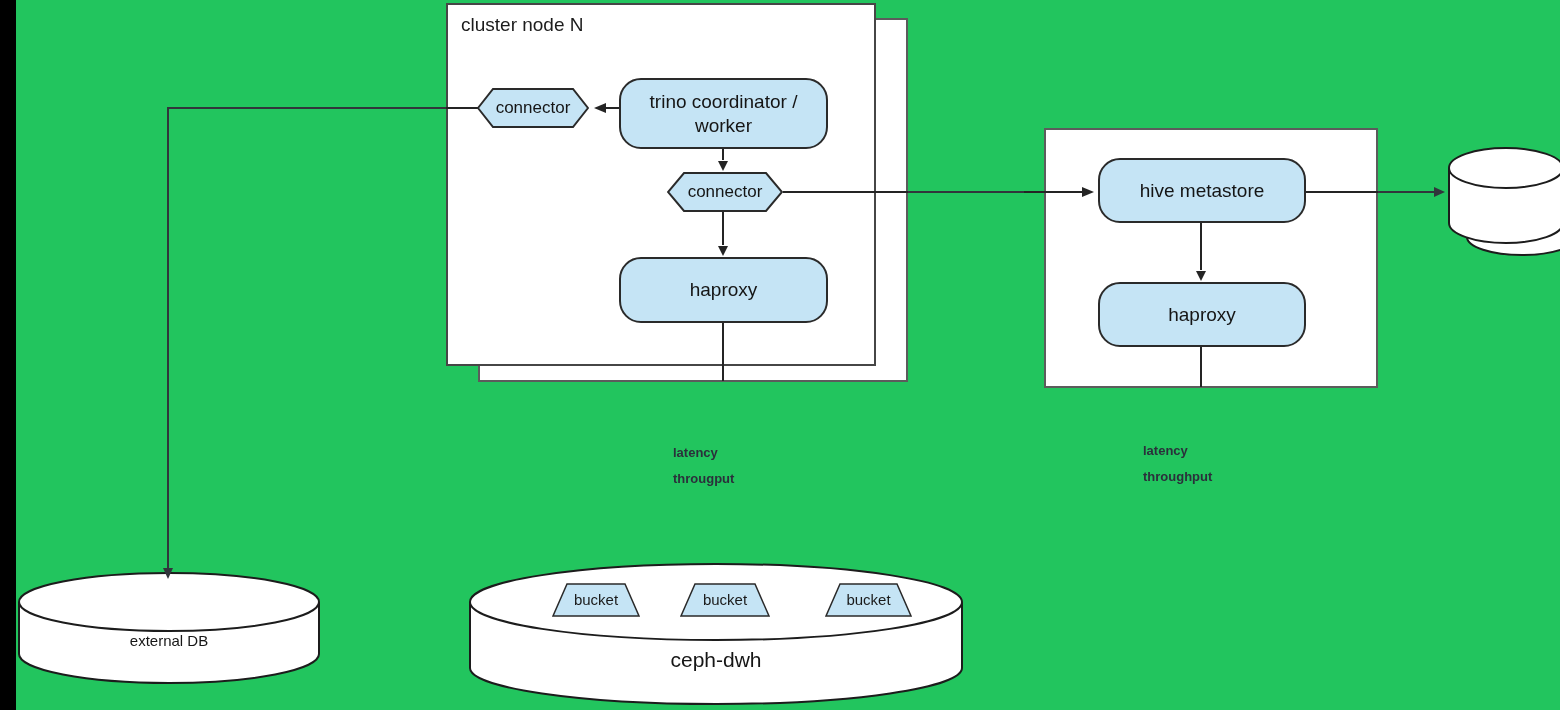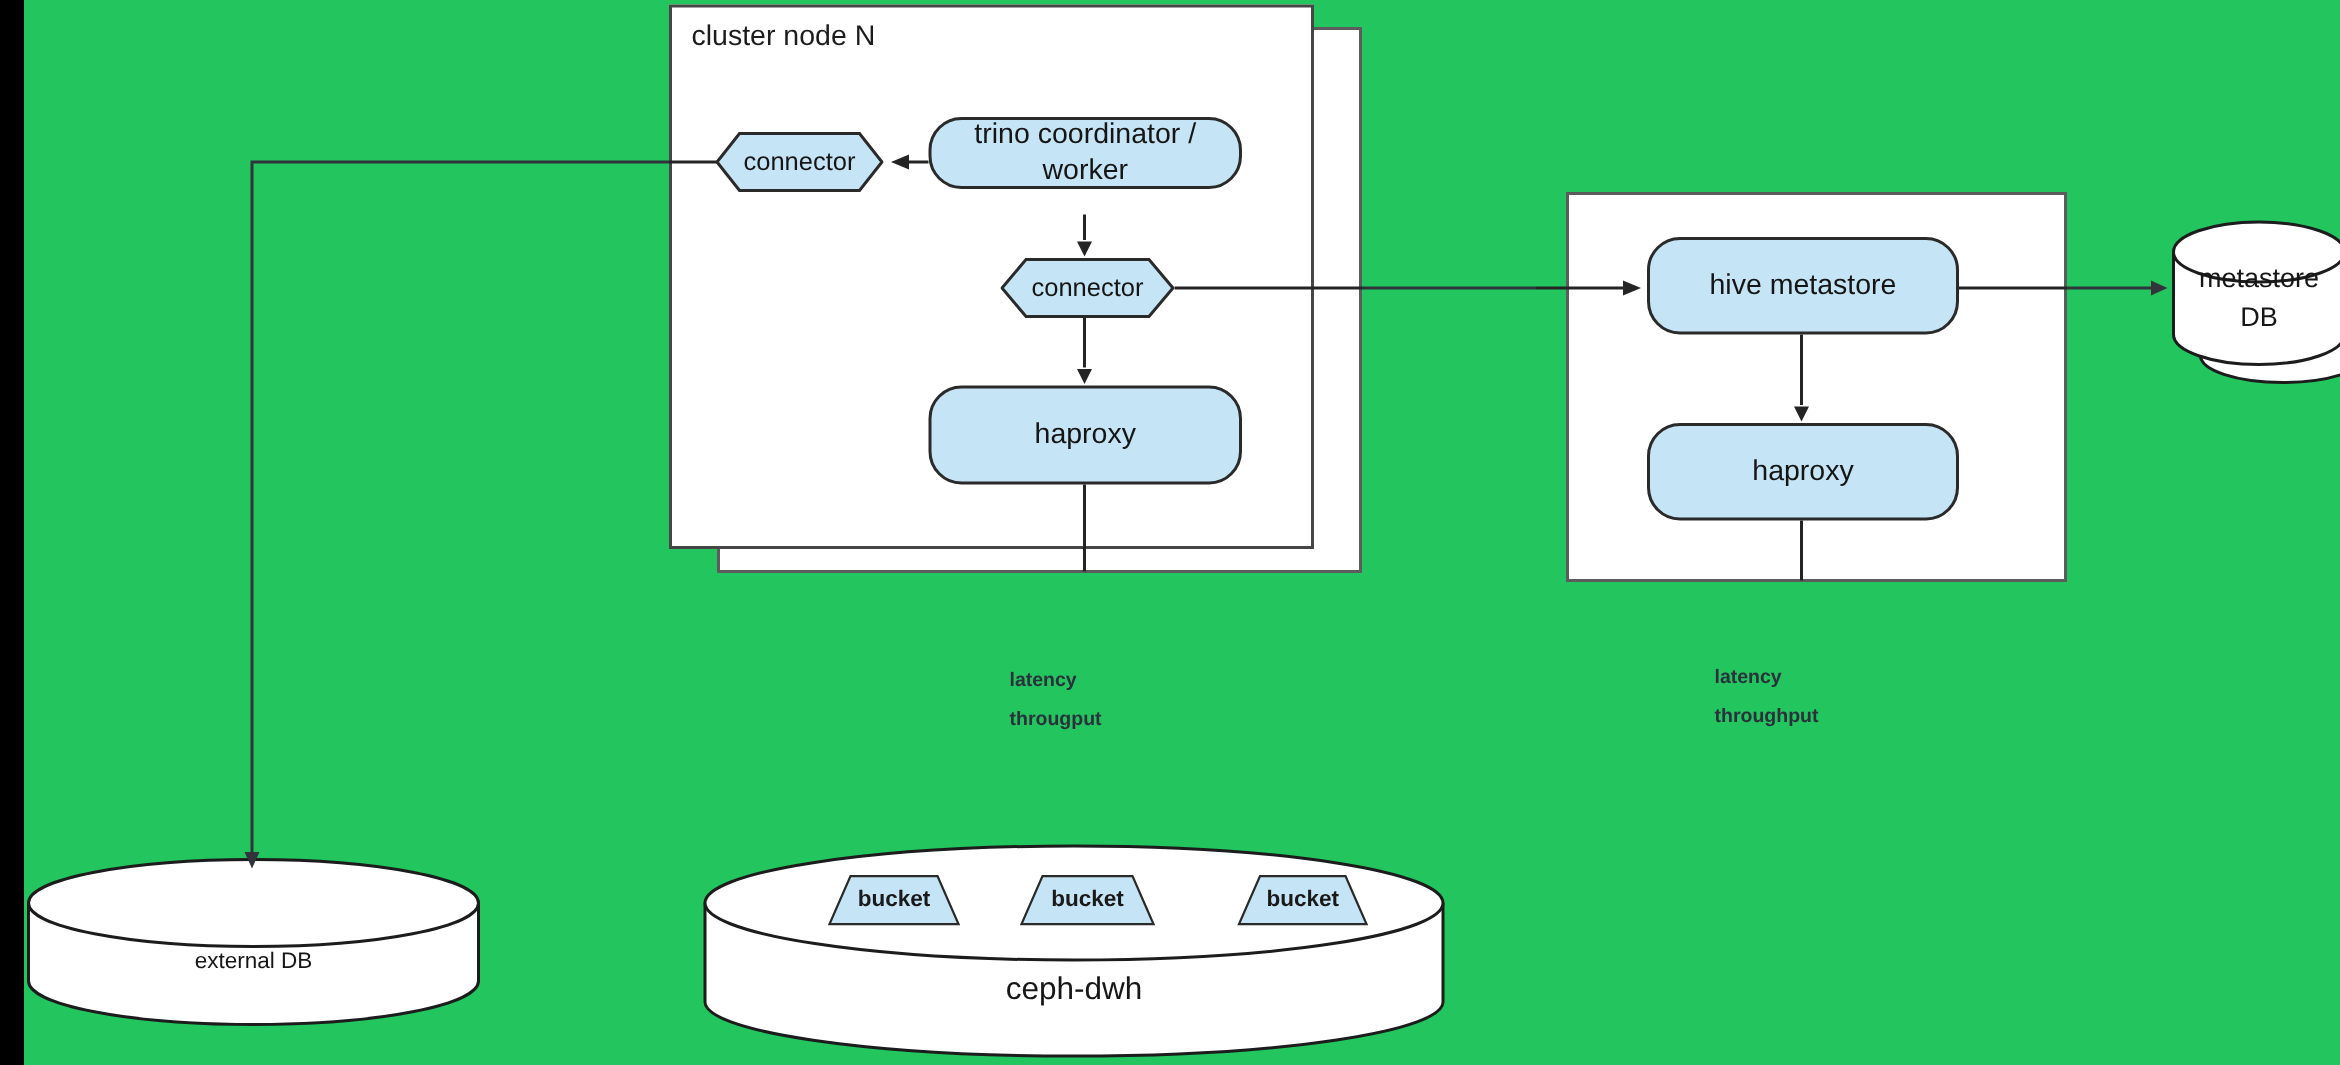--- a/index.html
+++ b/index.html
@@ -16,21 +16,21 @@
     display:flex;align-items:center;justify-content:center;text-align:center;
     font-size:19px;color:#151515;box-sizing:border-box;line-height:24px;
   }
   .node .lbl{width:84%;}
   .hex{position:absolute;z-index:5;}
   .hex svg{display:block;}
   .hex-label{position:absolute;inset:0;display:flex;align-items:center;justify-content:center;font-size:17px;color:#151515;}
   .cyl{position:absolute;z-index:3;}
   .cyl.backc{z-index:2;}
   .cyl-label{position:absolute;z-index:5;text-align:center;color:#161616;}
-  .bucket-label{position:absolute;z-index:5;display:flex;align-items:center;justify-content:center;font-size:15px;color:#1a1a1a;font-weight:bold;}
+  .bucket-label{position:absolute;z-index:5;display:flex;align-items:center;justify-content:center;font-size:15px;color:#1a1a1a;}
   .edges{position:absolute;left:0;top:0;z-index:4;pointer-events:none;}
   .annot{position:absolute;z-index:5;font-size:13px;line-height:26px;font-weight:700;color:#2b303b;}
 </style>
 </head>
 <body>
 
 <div class="canvas">
 
   <div class="box back" style="left:462px;top:18px;width:430px;height:364px;"></div>
   <div class="box front" style="left:430px;top:3px;width:430px;height:363px;">
@@ -58,21 +58,20 @@
   <div class="cyl-label" style="left:450px;top:648px;width:500px;font-size:21px;">ceph-dwh</div>
 
   <svg class="cyl backc" style="left:1448px;top:158px;" width="118" height="102" viewBox="0 0 118 102">
     <path d="M3,21 v58 a55,18 0 0 0 110,0 v-58" fill="#ffffff" stroke="#1c1c1c" stroke-width="2"></path>
     <path d="M3,21 a55,18 0 0 1 110,0 a55,18 0 0 1 -110,0" fill="#ffffff" stroke="#1c1c1c" stroke-width="2"></path>
   </svg>
   <svg class="cyl" style="left:1430px;top:145px;" width="120" height="102" viewBox="0 0 120 102">
     <path d="M3,23 v55 a57,20 0 0 0 114,0 v-55" fill="#ffffff" stroke="#1c1c1c" stroke-width="2"></path>
     <path d="M3,23 a57,20 0 0 1 114,0 a57,20 0 0 1 -114,0" fill="#ffffff" stroke="#1c1c1c" stroke-width="2"></path>
   </svg>
-  <div class="cyl-label" style="left:1438px;top:172px;width:104px;font-size:18px;line-height:26px;">metastore DB</div>
 
   <svg class="edges" width="1560" height="710" viewBox="0 0 1560 710">
 
     <g stroke="#31353b" stroke-width="2" fill="none">
       <path d="M430,108 H152 V568"></path>
       <path d="M892,192 H1008"></path>
       <path d="M1362,192 H1418"></path>
     </g>
     <g fill="#31353b" stroke="none">
       <polygon points="152,579 147,568 157,568"></polygon>
@@ -100,21 +99,21 @@
     </g>
   </svg>
 
   <div class="hex" style="left:461px;top:88px;width:112px;height:40px;">
     <svg width="112" height="40" viewBox="0 0 112 40">
       <polygon points="16,1 96,1 111,20 96,39 16,39 1,20" fill="#c5e4f5" stroke="#2a2a2a" stroke-width="2"></polygon>
     </svg>
     <div class="hex-label">connector</div>
   </div>
 
-  <div class="node" style="left:603px;top:78px;width:209px;height:48px;">
+  <div class="node" style="left:603px;top:78px;width:209px;height:71px;">
     <span class="lbl">trino coordinator / worker</span>
   </div>
 
   <div class="hex" style="left:651px;top:172px;width:116px;height:40px;">
     <svg width="116" height="40" viewBox="0 0 116 40">
       <polygon points="17,1 99,1 115,20 99,39 17,39 1,20" fill="#c5e4f5" stroke="#2a2a2a" stroke-width="2"></polygon>
     </svg>
     <div class="hex-label">connector</div>
   </div>
 

